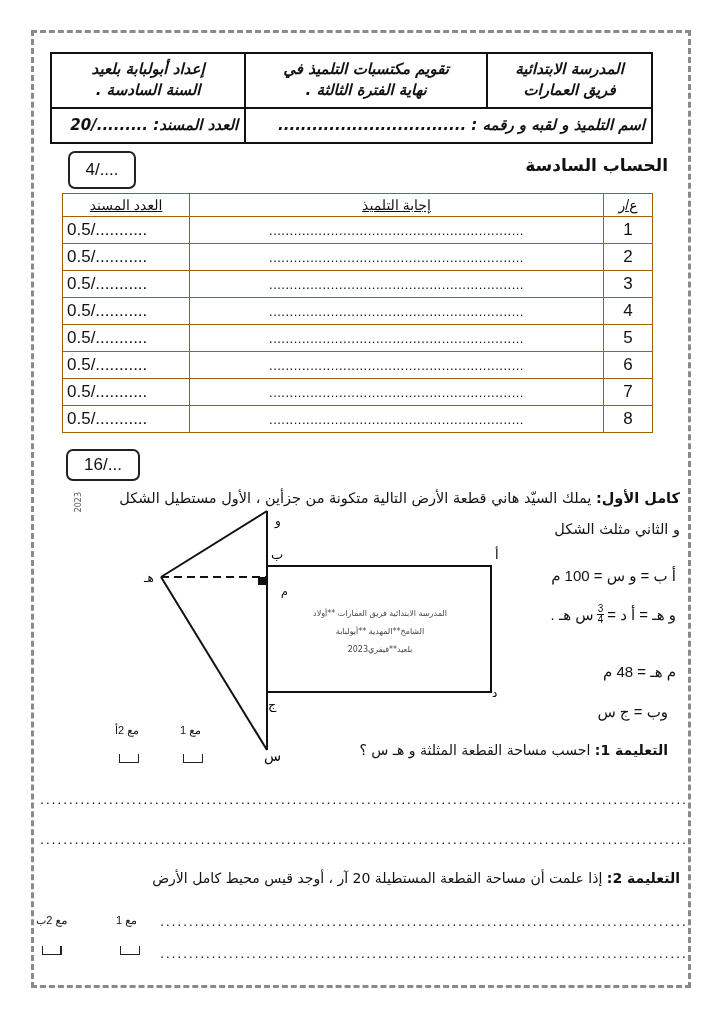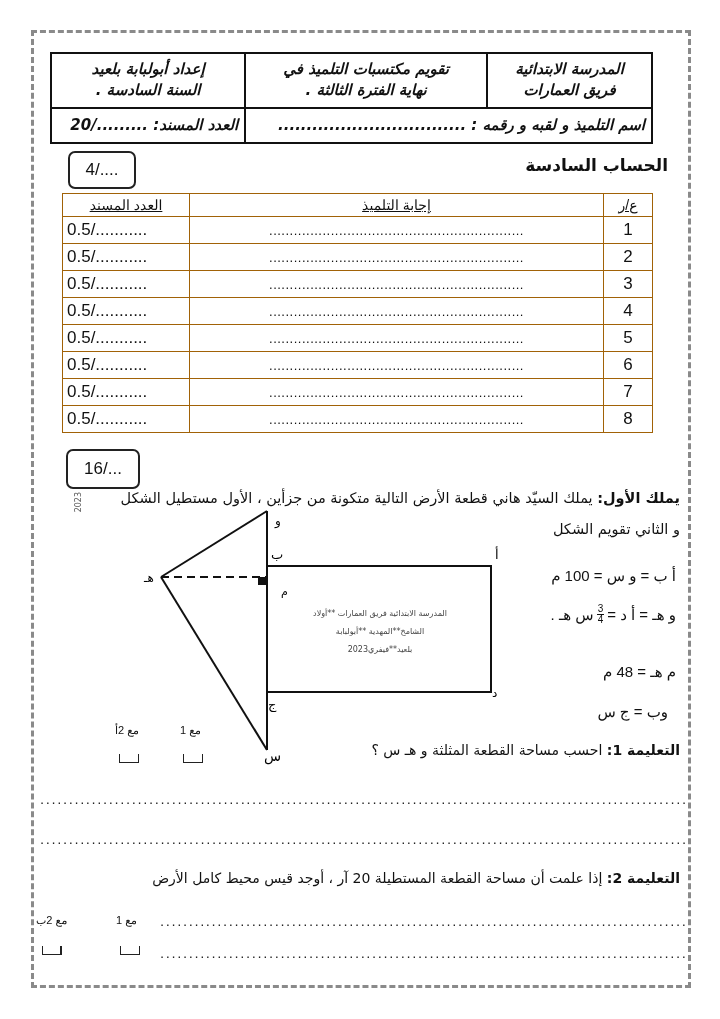--- a/index.html
+++ b/index.html
@@ -101,28 +101,28 @@
         <td class="c-score">0.5/...........</td>
       </tr>
       <tr>
         <td class="c-num">8</td>
         <td class="c-ans">..............................................................</td>
         <td class="c-score">0.5/...........</td>
       </tr>
     </tbody>
 </table>
 
-<div class="score-box" style="left:66px; top:449px; width:74px; height:40px;">16/...</div>
+<div class="score-box" style="left:66px; top:449px; width:74px; height:32px;">16/...</div>
 
 <div class="watermark-v">2023</div>
 
 <div class="line" style="right:40px; top:490px; font-size:14.5px;">
-  <b>يملك الأول:</b><span> يملك السيّد هاني قطعة الأرض التالية  متكونة من جزأين ، الأول مستطيل الشكل</span>
+  <b>كامل الأول:</b><span> يملك السيّد هاني قطعة الأرض التالية  متكونة من جزأين ، الأول مستطيل الشكل</span>
 </div>
-<div class="line" style="right:40px; top:521px; font-size:14.5px;">و الثاني تقويم الشكل</div>
+<div class="line" style="right:40px; top:521px; font-size:14.5px;">و الثاني مثلث الشكل</div>
 
 <svg style="position:absolute; left:140px; top:505px;" width="380" height="260">
   <line x1="127" y1="6" x2="127" y2="245" stroke="#111" stroke-width="2"></line>
   <line x1="127" y1="6" x2="21" y2="72" stroke="#111" stroke-width="2"></line>
   <line x1="21" y1="72" x2="127" y2="245" stroke="#111" stroke-width="2"></line>
   <line x1="21" y1="72" x2="127" y2="72" stroke="#111" stroke-width="2" stroke-dasharray="8,5"></line>
   <rect x="118" y="72" width="8" height="8" fill="#111"></rect>
   <rect x="127" y="61" width="224" height="126" fill="none" stroke="#111" stroke-width="2"></rect>
   <text x="135" y="20" font-size="12">و</text>
   <text x="131" y="54" font-size="13">ب</text>
@@ -142,21 +142,21 @@
   <span>و هـ = أ د = </span>
   <span style="display:inline-flex; flex-direction:column; align-items:center; font-size:10px; line-height:10px; margin:0 3px;">
     <span style="border-bottom:1px solid #111; padding:0 1px;">3</span>
     <span>4</span>
   </span>
   <span>س هـ .</span>
 </div>
 <div class="line" style="right:44px; top:663px; font-family:'Liberation Sans',sans-serif; font-size:15px;">م هـ = 48 م</div>
 <div class="line" style="right:52px; top:703px; font-family:'Liberation Sans',sans-serif; font-size:15px;">وب  = ج س</div>
 
-<div class="line" style="right:40px; top:742px;">
+<div class="line" style="right:52px; top:742px;">
   <b>التعليمة 1:</b><span>  احسب مساحة القطعة  المثلثة و هـ س ؟</span>
 </div>
 <div class="mark" style="left:180px; top:724px;">مع 1</div>
 <div class="mark-box" style="left:183px; top:754px; width:18px;"></div>
 <div class="mark" style="left:115px; top:724px;">مع 2أ</div>
 <div class="mark-box" style="left:119px; top:754px; width:18px;"></div>
 
 <div class="dots" style="top:792px;">..................................................................................................................................................................</div>
 <div class="dots" style="top:832px;">..................................................................................................................................................................</div>
 

